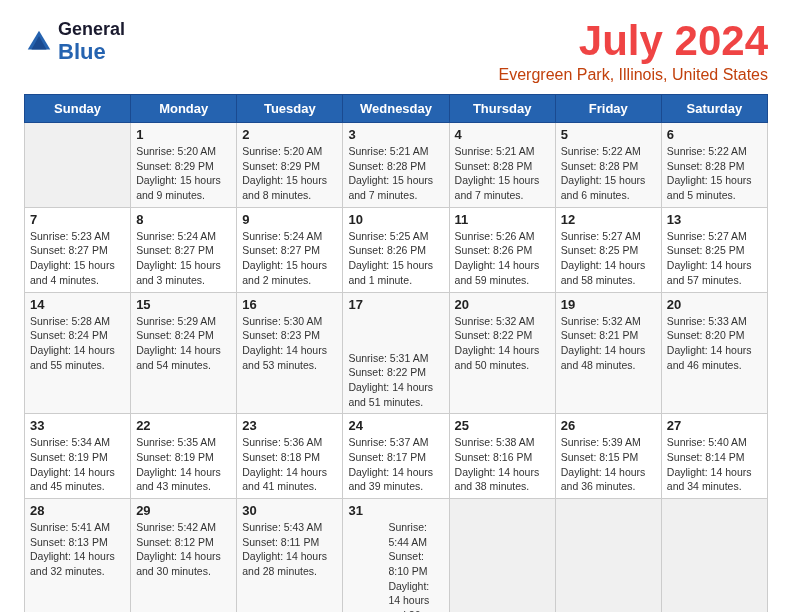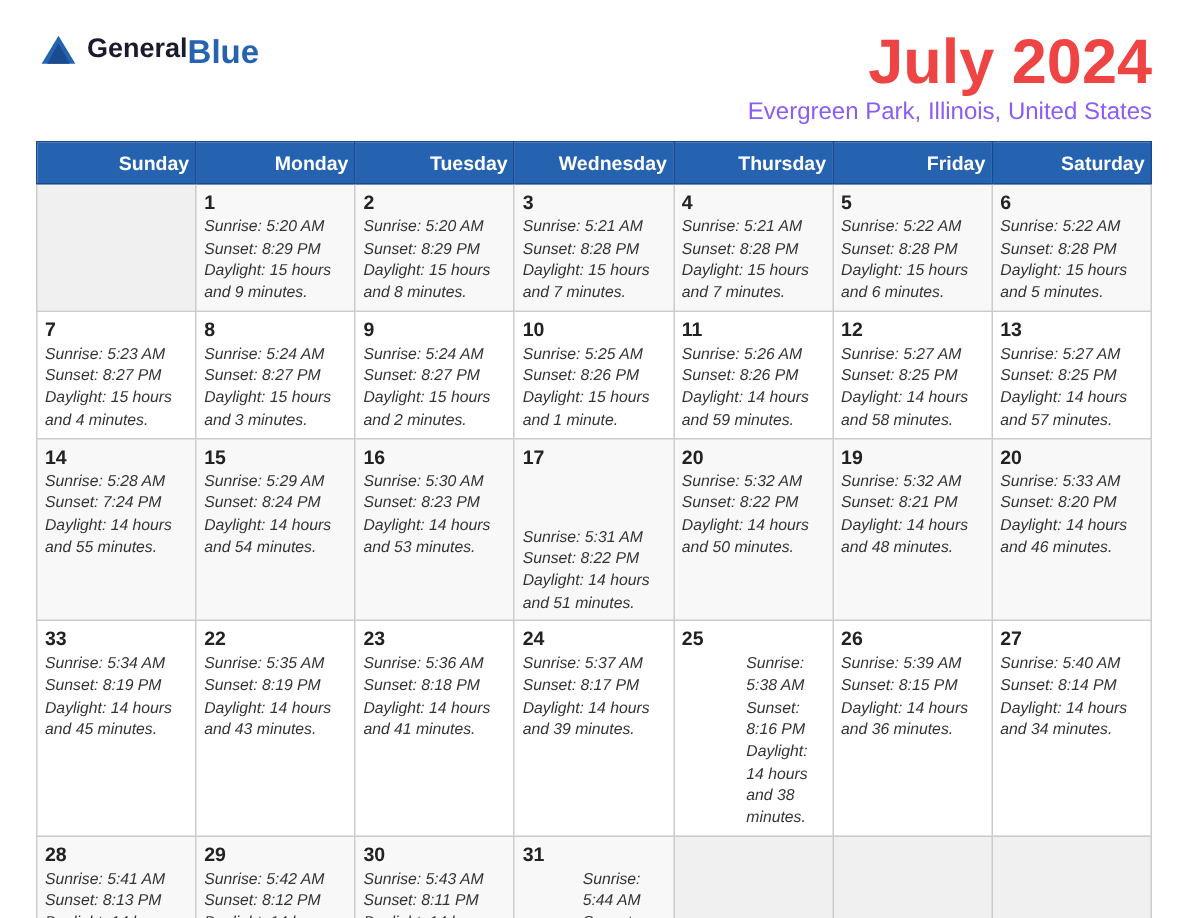--- a/index.html
+++ b/index.html
@@ -16,20 +16,21 @@
       align-items: flex-start;
       margin-bottom: 10px;
     }
     .logo {
       display: flex;
       align-items: center;
       gap: 4px;
     }
     .logo-text {
       display: flex;
+      flex-direction: column;
       line-height: 1.1;
     }
     .logo-general {
       font-size: 18px;
       font-weight: bold;
       color: #1a1a2e;
     }
     .logo-blue {
       font-size: 22px;
       font-weight: bold;
@@ -43,33 +44,33 @@
       text-align: right;
     }
     .title-month {
       font-size: 42px;
       font-weight: bold;
       color: #ef4444;
       line-height: 1;
     }
     .title-location {
       font-size: 16px;
-      color: #8b5cf6;
+      color: #c2410c;
       margin-top: 4px;
     }
     table {
       width: 100%;
       border-collapse: collapse;
       font-size: 11px;
     }
     thead tr th {
       background: #2563b0;
       color: #fff;
       padding: 6px 4px;
-      text-align: right;
+      text-align: center;
       font-size: 13px;
       font-weight: 600;
       border: 1px solid #1a4a90;
     }
     tbody tr td {
       border: 1px solid #ccc;
       vertical-align: top;
       padding: 4px 5px;
       min-height: 80px;
       width: calc(100% / 7);
@@ -84,21 +85,20 @@
     .day-num {
       font-weight: bold;
       font-size: 13px;
       display: block;
       margin-bottom: 2px;
     }
     .day-info {
       font-size: 10.5px;
       line-height: 1.4;
       color: #333;
-      font-style: italic;
     }
     .empty-cell {
       background: #f0f0f0;
     }
   </style>
 </head>
 <body>
 
 <div class="header">
   <div class="logo">
@@ -223,21 +223,21 @@
           <div class="day-info" style="white-space: pre-line;">Sunrise: 5:27 AM
 Sunset: 8:25 PM
 Daylight: 14 hours
 and 57 minutes.</div>
         </td>
       </tr>
       <tr>
         <td>
           <span class="day-num">14</span>
           <div class="day-info" style="white-space: pre-line;">Sunrise: 5:28 AM
-Sunset: 7:24 PM
+Sunset: 8:24 PM
 Daylight: 14 hours
 and 55 minutes.</div>
         </td>
         <td>
           <span class="day-num">15</span>
           <div class="day-info" style="white-space: pre-line;">Sunrise: 5:29 AM
 Sunset: 8:24 PM
 Daylight: 14 hours
 and 54 minutes.</div>
         </td>
@@ -301,21 +301,21 @@
         </td>
         <td>
           <span class="day-num">24</span>
           <div class="day-info" style="white-space: pre-line;">Sunrise: 5:37 AM
 Sunset: 8:17 PM
 Daylight: 14 hours
 and 39 minutes.</div>
         </td>
         <td>
           <span class="day-num">25</span>
-          <div class="day-info" style="white-space: pre-line; margin-left: 43px;">Sunrise: 5:38 AM
+          <div class="day-info" style="white-space: pre-line;">Sunrise: 5:38 AM
 Sunset: 8:16 PM
 Daylight: 14 hours
 and 38 minutes.</div>
         </td>
         <td>
           <span class="day-num">26</span>
           <div class="day-info" style="white-space: pre-line;">Sunrise: 5:39 AM
 Sunset: 8:15 PM
 Daylight: 14 hours
 and 36 minutes.</div>

